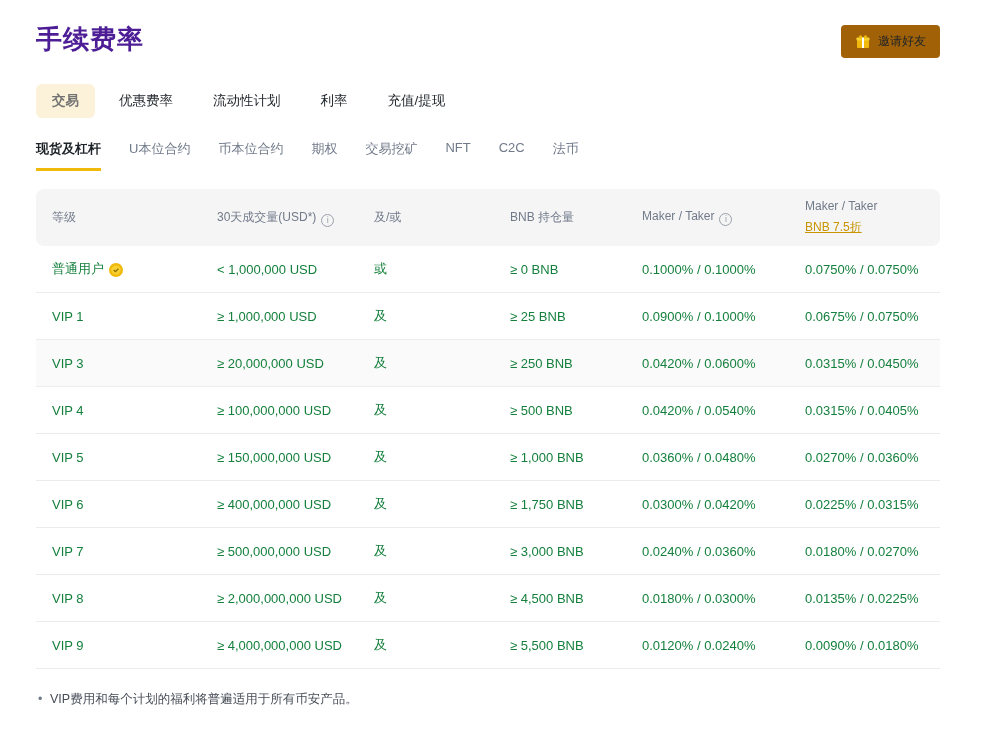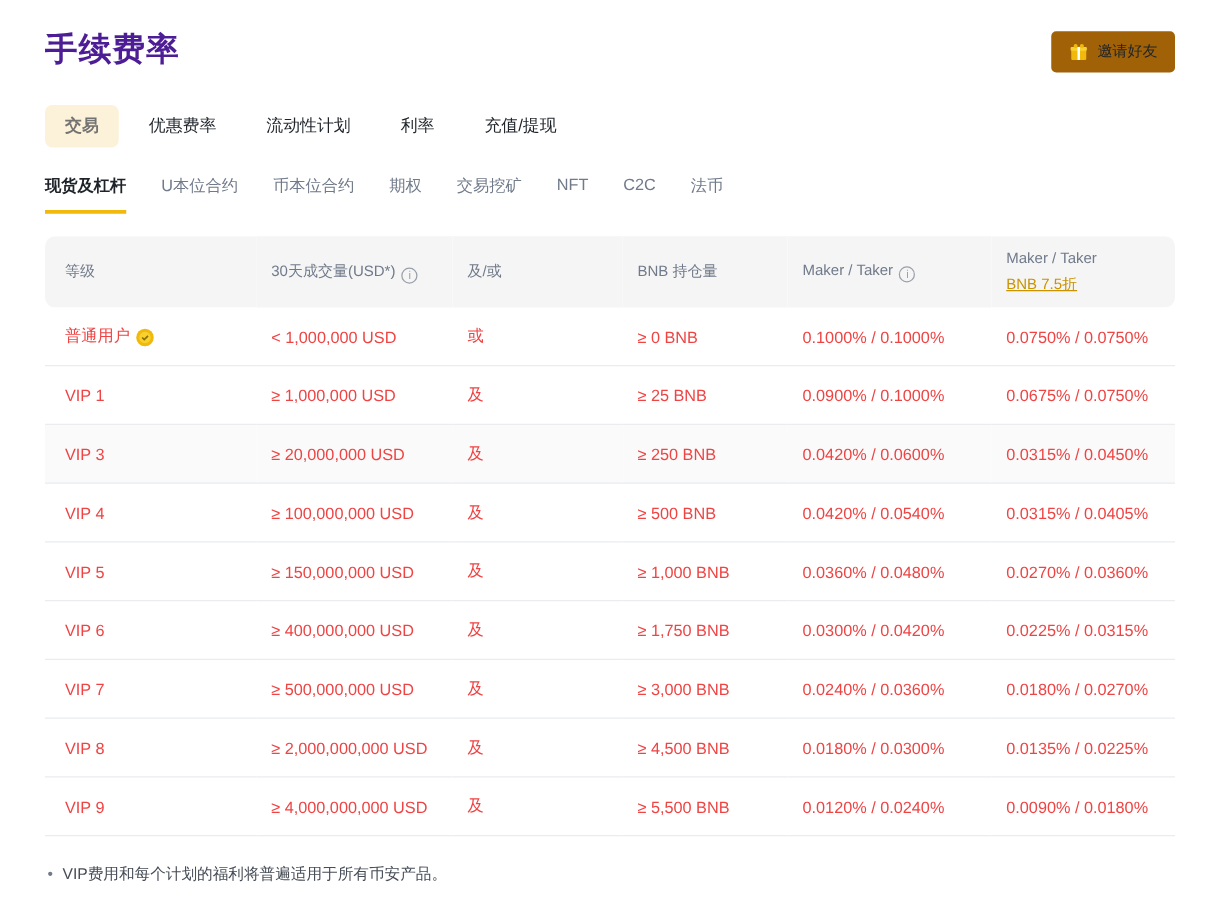--- a/index.html
+++ b/index.html
@@ -44,21 +44,21 @@
     width: 100%; border-collapse: collapse; margin-top: 18px; table-layout: fixed;
   }
   .fee-table thead tr { background: #F5F5F5; }
   .fee-table th {
     text-align: left; font-weight: 400; font-size: 12px; color: #707A8A;
     padding: 10px 12px; height: 50px; vertical-align: middle;
   }
   .fee-table th:first-child { padding-left: 16px; border-radius: 8px 0 0 8px; }
   .fee-table th:last-child { border-radius: 0 8px 8px 0; }
   .fee-table td {
-    font-size: 13px; color: #ef4444; padding: 14px 12px; height: 44px;
+    font-size: 13px; color: #15803d; padding: 14px 12px; height: 44px;
     border-bottom: 1px solid #EAECEF; vertical-align: middle; white-space: nowrap;
   }
   .fee-table td:first-child { padding-left: 16px; font-weight: 400; }
   .fee-table tbody tr:nth-child(3) { background: #FAFAFA; }
   .medal { vertical-align: middle; margin-left: 4px; }
 
   .info-icon {
     display: inline-flex; align-items: center; justify-content: center;
     width: 13px; height: 13px; border: 1px solid #9AA0AA; border-radius: 50%;
     color: #9AA0AA; font-size: 9px; font-style: normal; margin-left: 5px;

